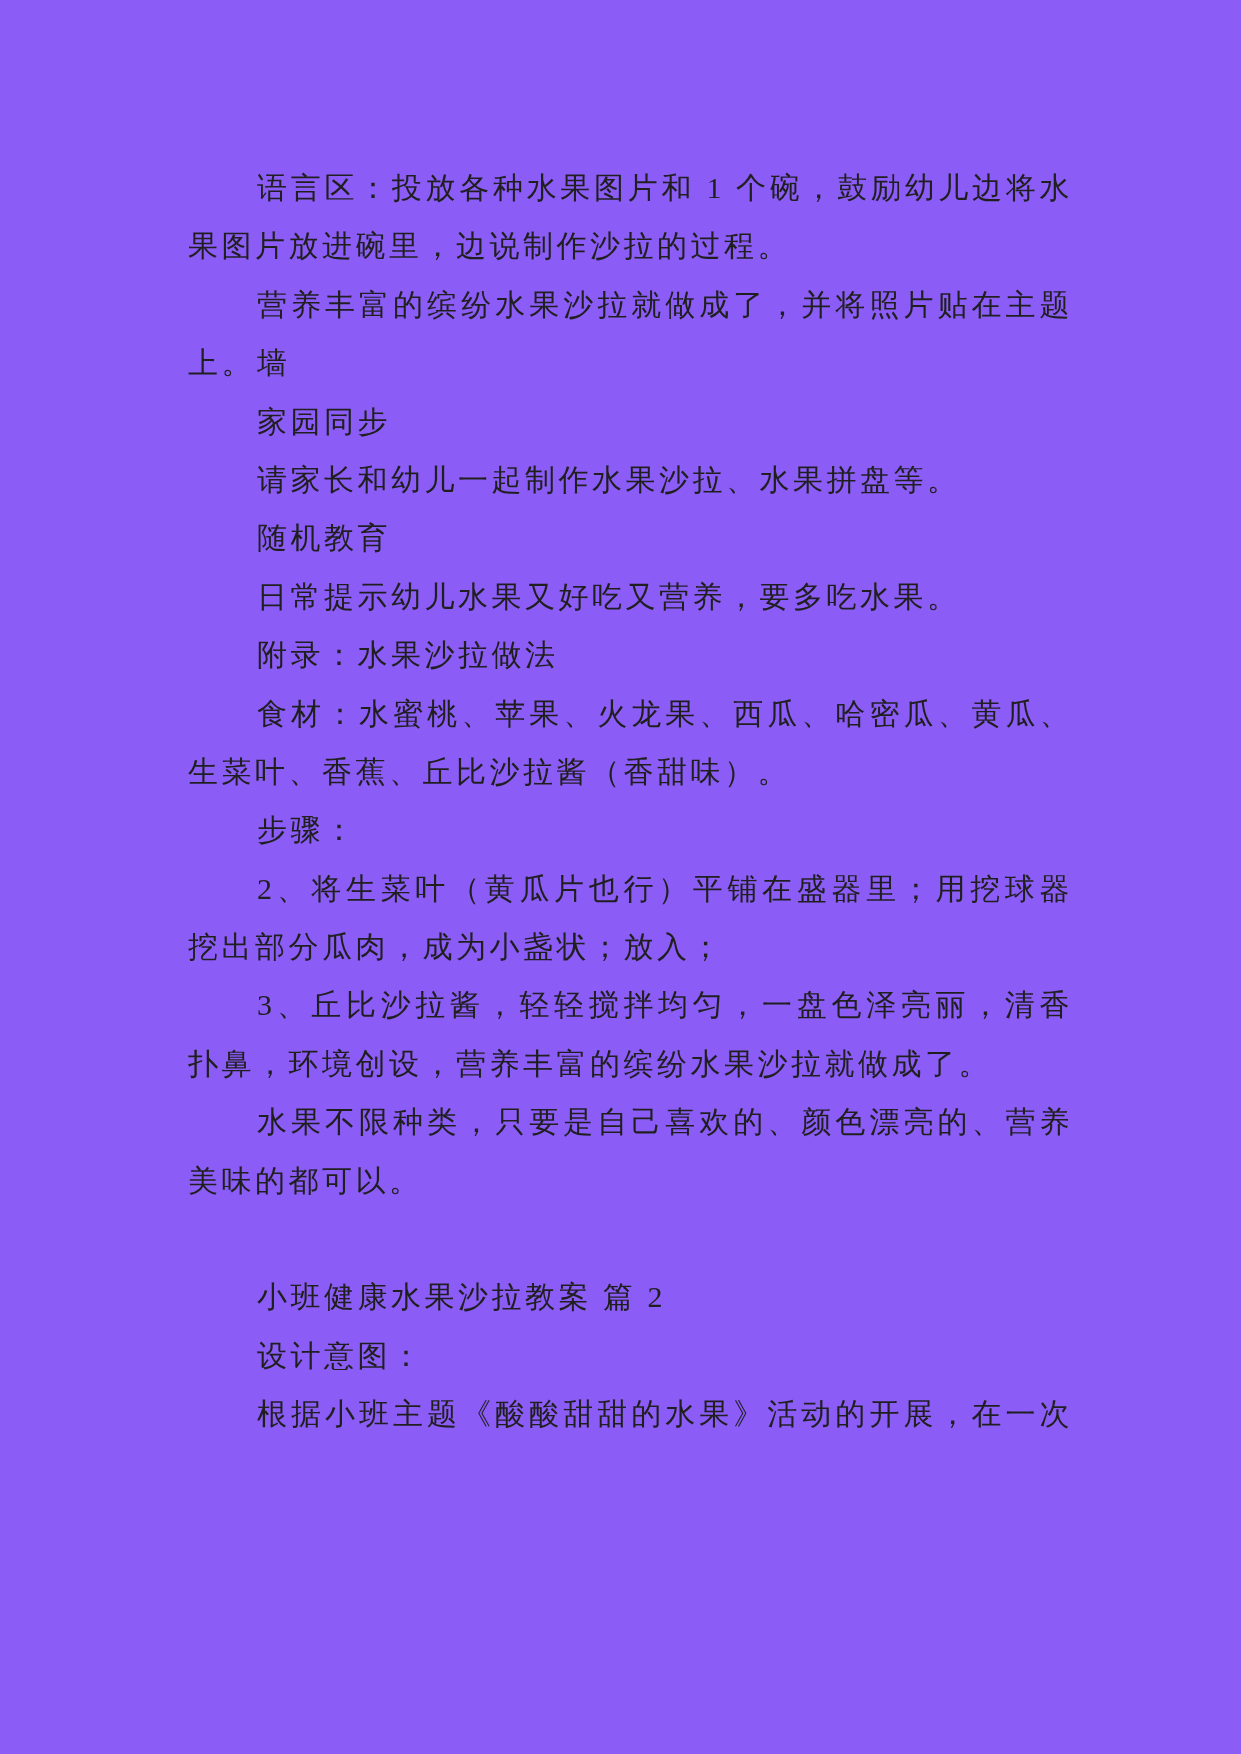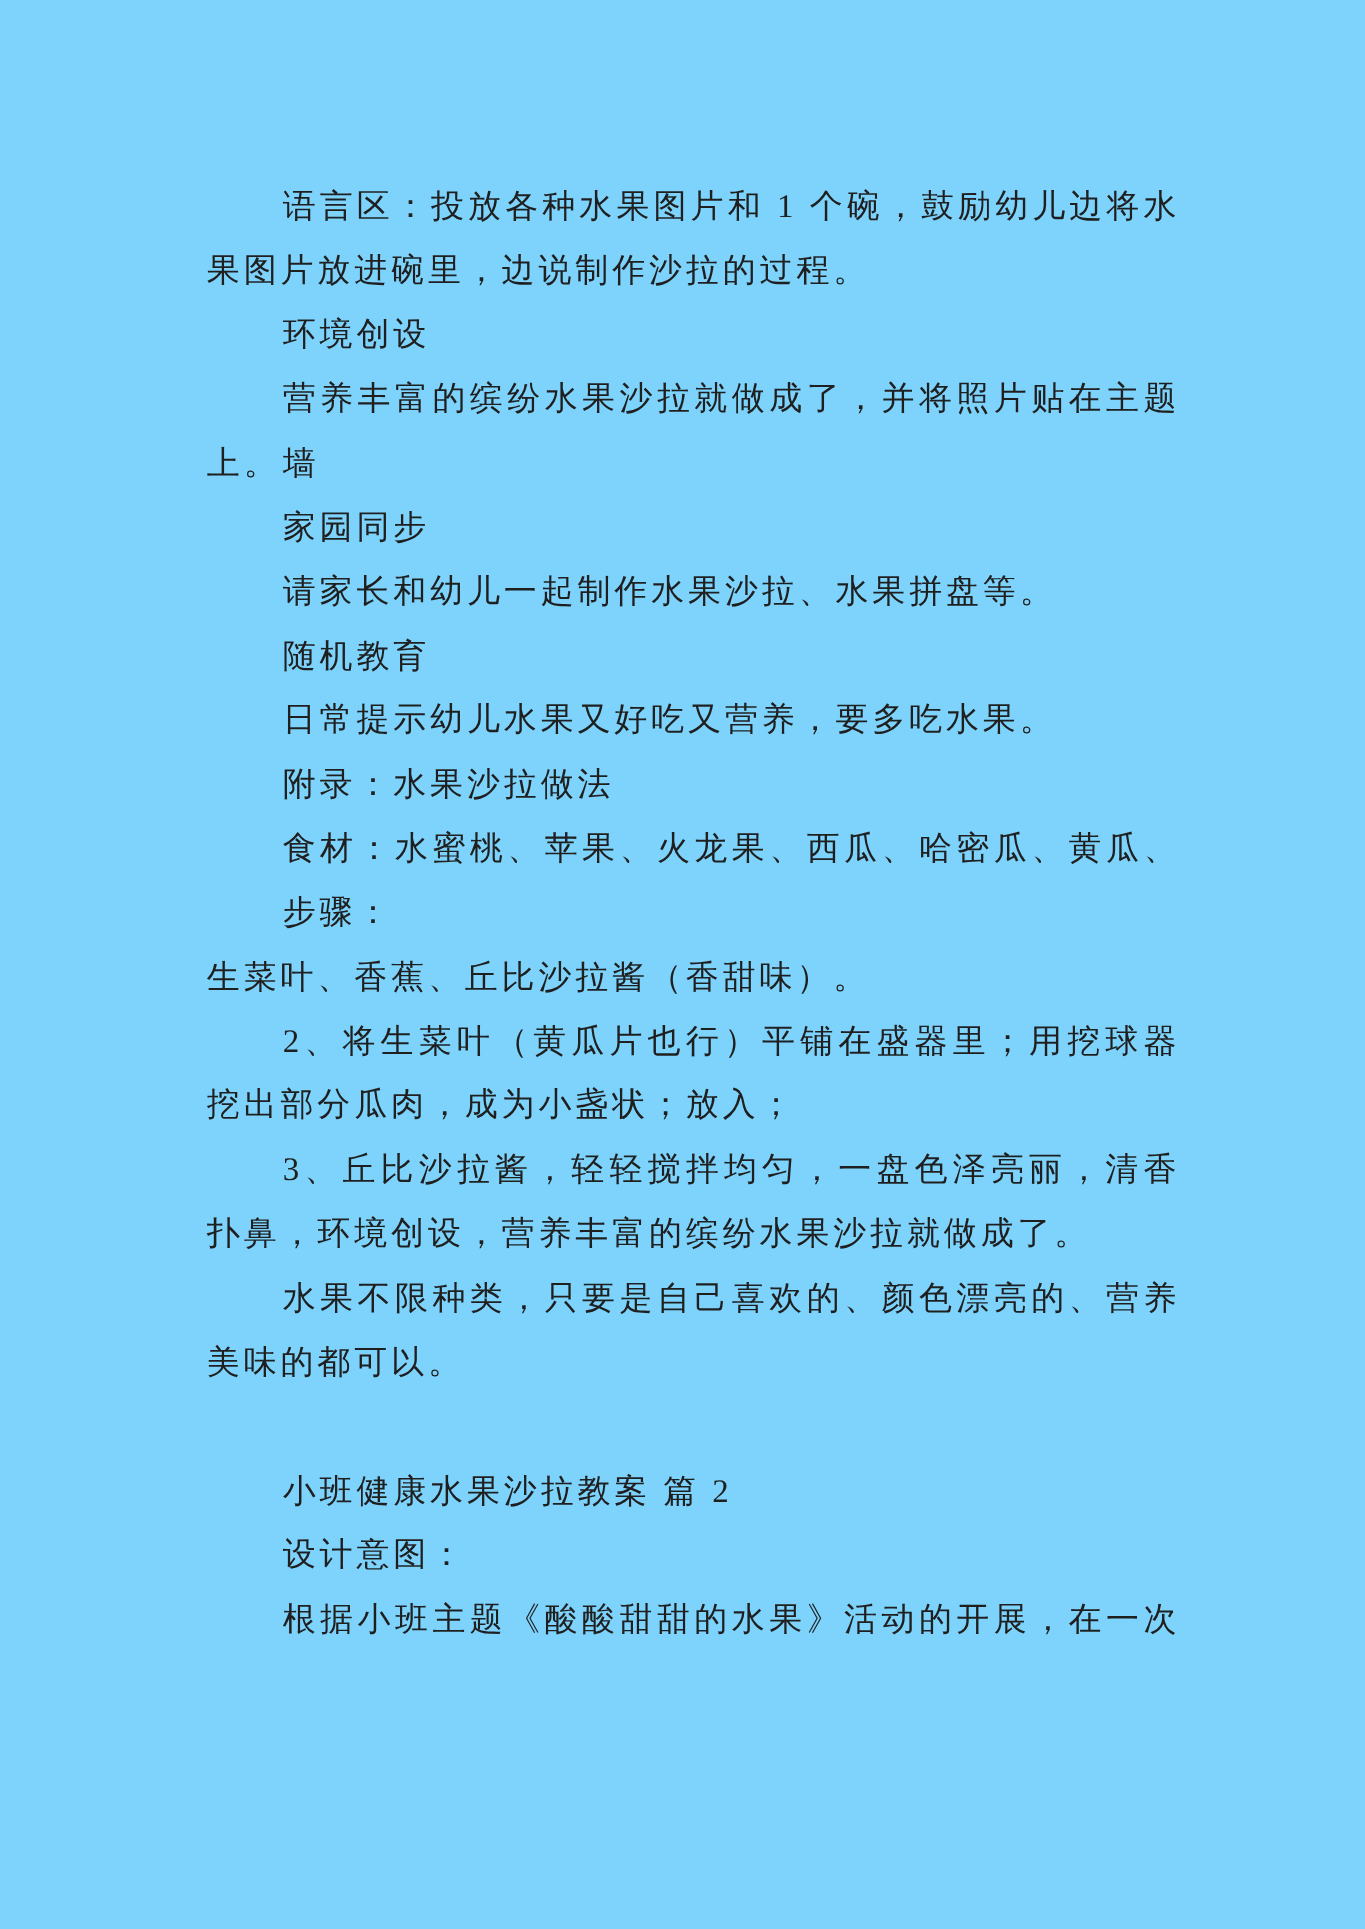--- a/index.html
+++ b/index.html
@@ -4,21 +4,21 @@
 <style>
   html, body {
     margin: 0;
     padding: 0;
     background: #ffffff;
   }
   .page {
     position: relative;
     width: 1241px;
     height: 1754px;
-    background: #7dd3fc;
+    background: #8b5cf6;
     overflow: hidden;
   }
   .text-block {
     position: absolute;
     left: 188px;
     top: 159px;
     width: 885px;
     color: #1f1f1f;
     font-family: "Liberation Serif", "DejaVu Serif", serif;
     font-size: 30px;
@@ -37,31 +37,30 @@
     text-align-last: justify;
   }
 </style>
 </head>
 <body>
 
 <div class="page">
   <div class="text-block" id="doc">
       <div class="line indent justify">语言区：投放各种水果图片和 1 个碗，鼓励幼儿边将水</div>
       <div class="line">果图片放进碗里，边说制作沙拉的过程。</div>
-      <div class="line indent">环境创设</div>
       <div class="line indent justify">营养丰富的缤纷水果沙拉就做成了，并将照片贴在主题墙</div>
       <div class="line">上。</div>
       <div class="line indent">家园同步</div>
       <div class="line indent">请家长和幼儿一起制作水果沙拉、水果拼盘等。</div>
       <div class="line indent">随机教育</div>
       <div class="line indent">日常提示幼儿水果又好吃又营养，要多吃水果。</div>
       <div class="line indent">附录：水果沙拉做法</div>
       <div class="line indent justify">食材：水蜜桃、苹果、火龙果、西瓜、哈密瓜、黄瓜、</div>
+      <div class="line">生菜叶、香蕉、丘比沙拉酱（香甜味）。</div>
       <div class="line indent">步骤：</div>
-      <div class="line">生菜叶、香蕉、丘比沙拉酱（香甜味）。</div>
       <div class="line indent justify">2、将生菜叶（黄瓜片也行）平铺在盛器里；用挖球器</div>
       <div class="line">挖出部分瓜肉，成为小盏状；放入；</div>
       <div class="line indent justify">3、丘比沙拉酱，轻轻搅拌均匀，一盘色泽亮丽，清香</div>
       <div class="line">扑鼻，环境创设，营养丰富的缤纷水果沙拉就做成了。</div>
       <div class="line indent justify">水果不限种类，只要是自己喜欢的、颜色漂亮的、营养</div>
       <div class="line">美味的都可以。</div>
       <div class="line"></div>
       <div class="line indent">小班健康水果沙拉教案 篇 2</div>
       <div class="line indent">设计意图：</div>
       <div class="line indent justify">根据小班主题《酸酸甜甜的水果》活动的开展，在一次</div>

